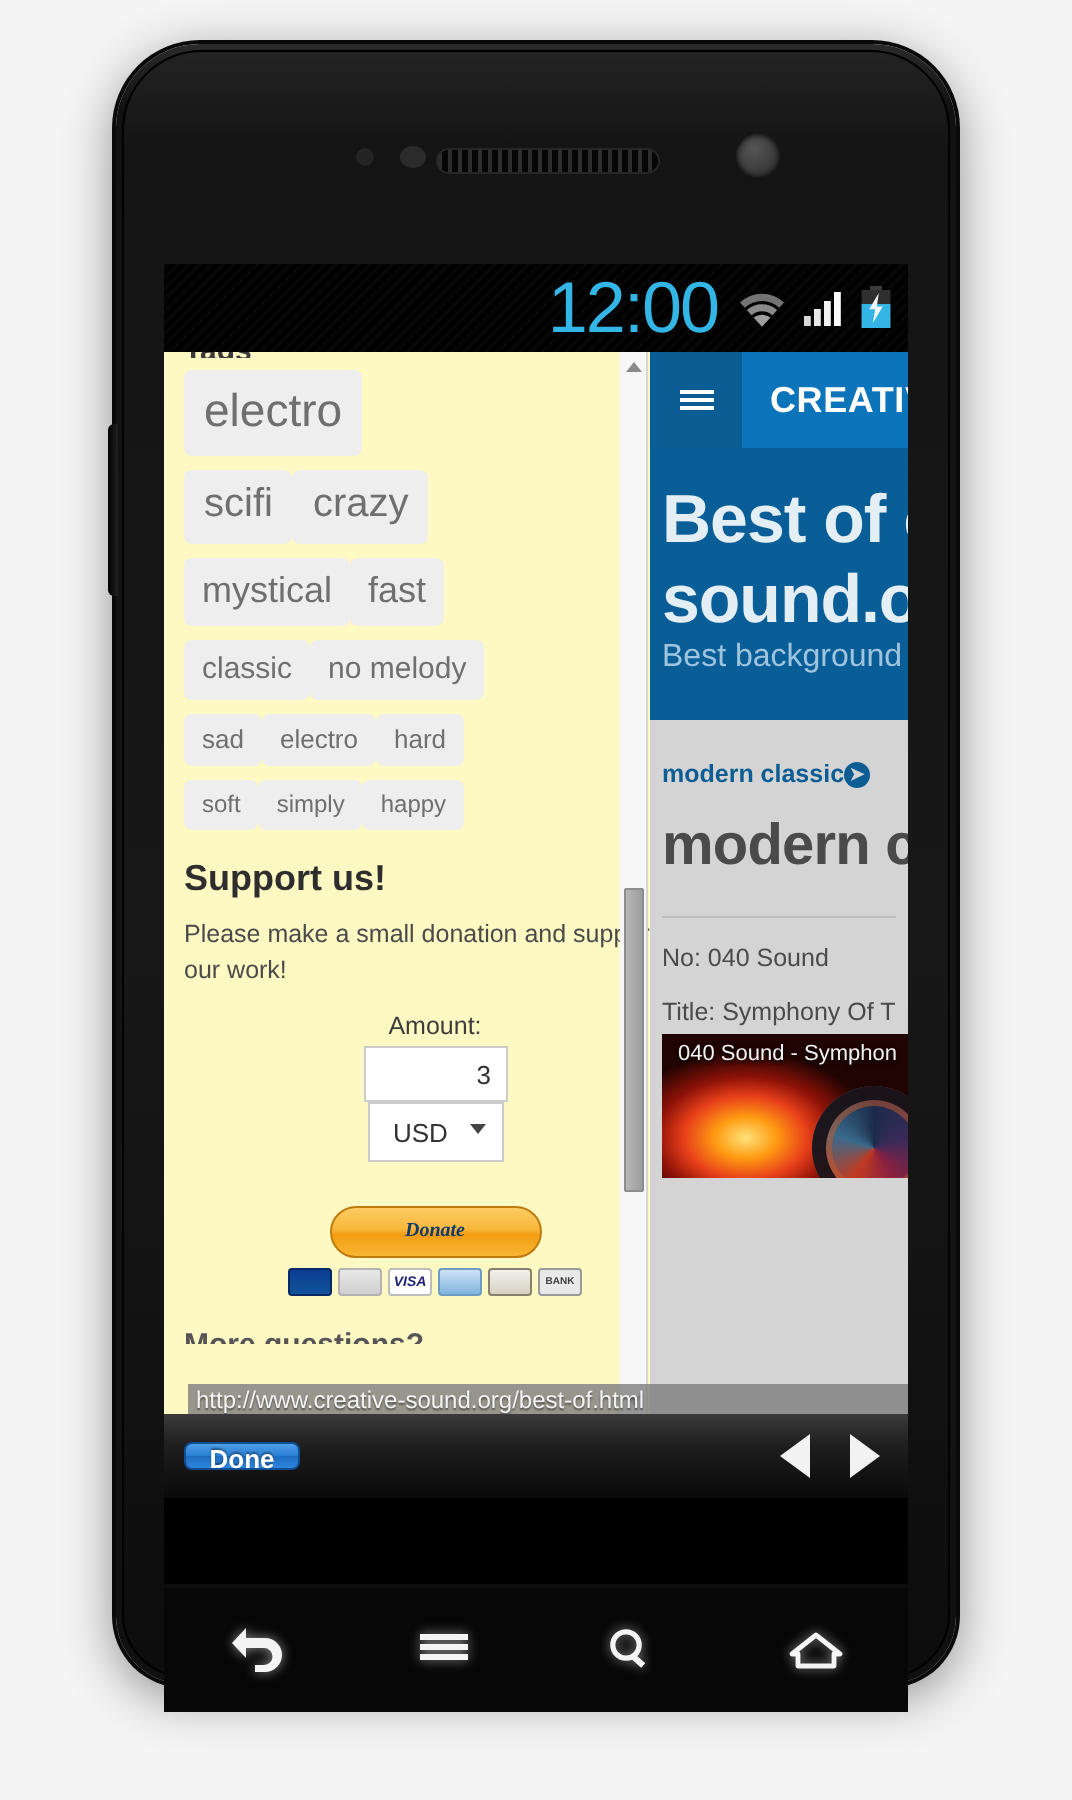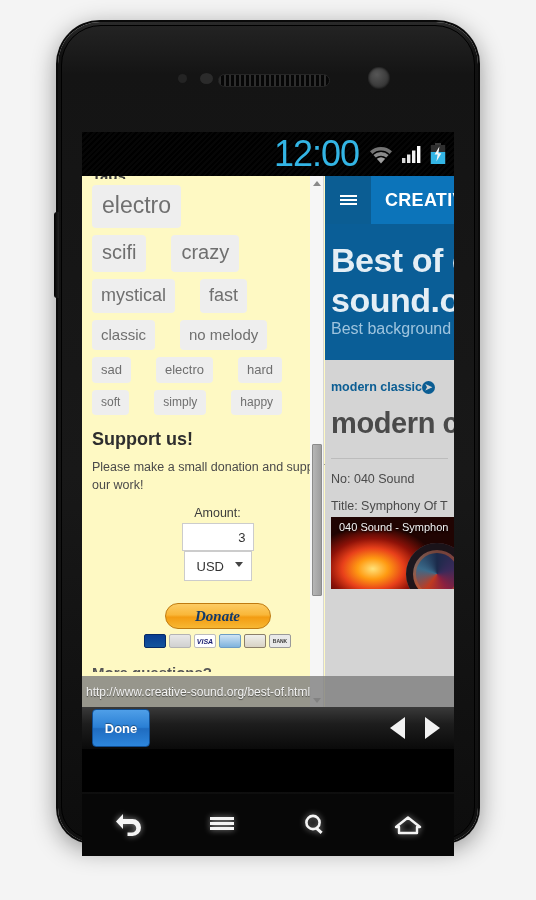--- a/index.html
+++ b/index.html
@@ -79,21 +79,21 @@
   #left-pane {
     position:absolute; left:0; top:0; width:272px; height:100%;
     background:#fef9c3; overflow:hidden; padding:0 10px;
     border-right:1px solid #e2e2e2;
   }
   #tags-heading {
     font-size:15px; font-weight:bold; color:#3a3a3a;
     margin-top:-9px; height:12px; overflow:hidden;
   }
   #tag-cloud { margin-top:6px; }
-  .tag-row { display:flex; gap:25px; margin-bottom:7px; align-items:flex-start; }
+  .tag-row { display:flex; gap:0; margin-bottom:7px; align-items:flex-start; }
   .tag {
     background:#eeeeee; color:#6f6f6f; border-radius:4px;
     display:inline-block; white-space:nowrap;
     font-family:"Liberation Sans", sans-serif;
   }
   .tag.sz1 { font-size:23px; padding:7px 10px 9px; }
   .tag.sz2 { font-size:20px; padding:6px 10px 8px; }
   .tag.sz3 { font-size:18px; padding:6px 9px 7px; }
   .tag.sz4 { font-size:15px; padding:6px 9px 7px; }
   .tag.sz5 { font-size:13px; padding:5px 9px 6px; }
@@ -122,21 +122,21 @@
   #currency-wrap { position:relative; width:68px; margin:0 auto; }
   #currency-caret {
     position:absolute; right:9px; top:11px; width:0; height:0;
     border-left:4px solid transparent; border-right:4px solid transparent;
     border-top:5px solid #444; pointer-events:none;
   }
   #donate-button {
     margin:22px auto 0; display:block; width:106px; height:26px;
     border-radius:13px; border:1px solid #c07b10;
     background:linear-gradient(180deg,#fccc64 0%,#f9b739 45%,#f39c12 55%,#f7b733 100%);
-    color:#123a6b; font-size:15px; font-weight:bold; font-style:italic;
+    color:#123a6b; font-size:10px; font-weight:bold; font-style:italic;
     font-family:"Liberation Serif", serif;
     cursor:pointer; line-height:22px;
   }
   #card-logos { display:flex; gap:3px; justify-content:center; margin-top:5px; }
   .card-logo {
     width:22px; height:14px; border-radius:2px; font-size:5px;
     display:flex; align-items:center; justify-content:center;
     color:#fff; font-weight:bold; overflow:hidden;
   }
   .cl-maestro { background:linear-gradient(180deg,#0a3d91,#12549c); border:1px solid #062a66; }
@@ -231,36 +231,36 @@
   }
   #video-disc {
     position:absolute; right:-14px; bottom:-16px; width:62px; height:62px;
     border-radius:50%;
     background: conic-gradient(#1b2a4a,#3a2a5a,#8a2040,#c03a20,#3a6a8a,#1b2a4a);
     box-shadow: inset 0 0 0 7px rgba(10,10,20,.85), inset 0 0 0 10px rgba(200,90,40,.5);
   }
 
   
   #url-bar {
-    position:absolute; left:0; bottom:0; width:100%; height:31px;
+    position:absolute; left:12px; bottom:0; width:100%; height:15px;
     background:rgba(128,128,128,.82);
     color:#f3f3f3; font-size:12px; display:flex; align-items:center;
     padding-left:4px; white-space:nowrap; overflow:hidden;
     text-shadow:0 1px 1px rgba(0,0,0,.5);
   }
 
   
   #browser-toolbar {
     position:relative; height:42px; width:100%;
     background:linear-gradient(180deg,#3a3a3a 0%,#1d1d1d 40%,#0a0a0a 100%);
     display:flex; align-items:center; justify-content:space-between;
     padding:0 14px 0 10px;
   }
   #done-button {
-    width:58px; height:38px; border-radius:4px;
+    width:58px; height:14px; border-radius:4px;
     background:linear-gradient(180deg,#4f9fe8 0%,#2a7fd4 48%,#1f6cc0 52%,#2d86dc 100%);
     border:1px solid #0f4d92; color:#fff; font-size:13px; font-weight:bold;
     cursor:pointer; text-shadow:0 -1px 1px rgba(0,0,0,.4);
   }
   #toolbar-navs { display:flex; gap:20px; align-items:center; }
   .nav-tri { width:0; height:0; cursor:pointer; }
   .nav-tri.left  { border-top:11px solid transparent; border-bottom:11px solid transparent;
                    border-right:15px solid #f2f2f2; }
   .nav-tri.right { border-top:11px solid transparent; border-bottom:11px solid transparent;
                    border-left:15px solid #f2f2f2; }

